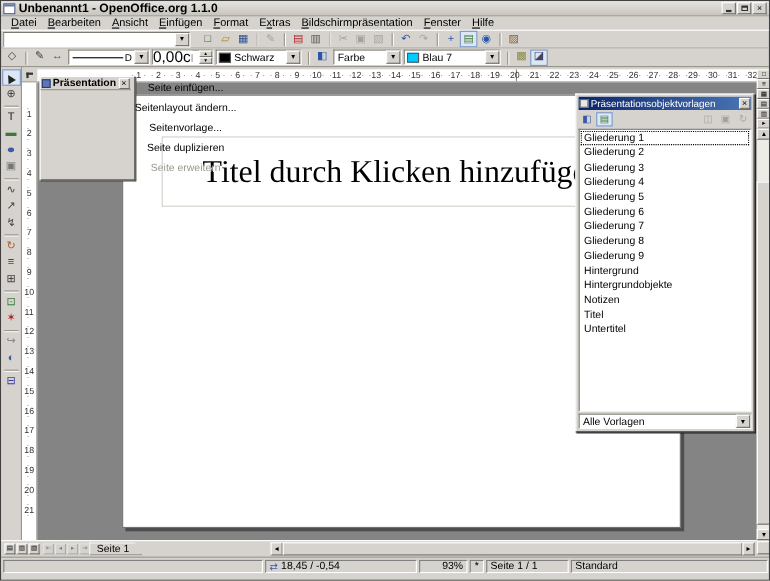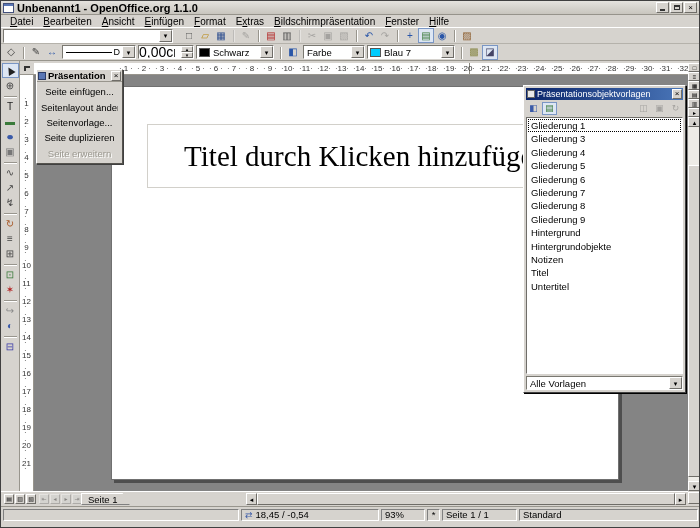--- a/index.html
+++ b/index.html
@@ -98,21 +98,21 @@
          border:1px solid #707070;box-shadow:3px 3px 0 #4e4e4e}
   .ph{position:absolute;border:1px solid #d2d0ca;display:flex;align-items:center;justify-content:center;overflow:hidden}
   .title-ph{left:35px;top:37px;width:438px;height:64px}
   .body-ph{left:35px;top:112px;width:438px;height:255px}
   .slide-title-text{font-family:"Liberation Serif",serif;font-size:29px;white-space:nowrap}
   .slide-body-text{font-family:"Liberation Serif",serif;font-size:17px;white-space:nowrap}
 
   
   .palette{position:absolute;left:35px;top:68px;width:87px;height:95px;background:#d6d3ce;z-index:15;
            border:1px solid;border-color:#fff #55534e #55534e #fff;box-shadow:1px 1px 0 #404040;
-           display:flex;flex-direction:column}
+           display:flex;flex-direction:row}
   .palette-title{height:12px;display:flex;align-items:center;gap:2px;padding:0 1px;border-bottom:1px solid #98958d}
   .palette-title-text{font-size:9.5px;font-weight:bold;flex:1;white-space:nowrap;overflow:hidden}
   .mini-icon{width:8px;height:8px;background:#5a77b5;border:1px solid #2c3c66;flex:none}
   .mini-close{width:10px;height:10px;font-size:8px;line-height:1;display:flex;align-items:center;justify-content:center;
               background:#d6d3ce;border:1px solid;border-color:#fff #6f6d68 #6f6d68 #fff;padding:0;flex:none}
   .palette-items{flex:1;display:flex;flex-direction:column;padding:2px 4px}
   .palette-item{flex:1;border:none;background:transparent;font-size:9.5px;text-align:center;padding:0;white-space:nowrap;overflow:hidden}
 
   
   .stylist{position:absolute;left:522px;top:84px;width:163px;height:308px;background:#d6d3ce;z-index:20;
@@ -157,21 +157,21 @@
   .hthumb{flex:1;background:#d6d3ce;border:1px solid;border-color:#fff #6f6d68 #6f6d68 #fff}
   .corner-box{position:absolute;left:687px;top:491px;width:12px;height:12px;background:#d6d3ce;
               border:1px solid;border-color:#fff #6f6d68 #6f6d68 #fff}
 
   
   .statusbar{position:absolute;left:0;top:505px;width:700px;height:15px;background:#d6d3ce;border-top:1px solid #98958d}
   .sfield{position:absolute;top:2px;height:12px;border:1px solid;border-color:#808080 #fff #fff #808080;
           font-size:9.5px;line-height:10px;padding:0 3px;overflow:hidden;white-space:nowrap}
   .f1{left:2px;width:236px}
   .f2{left:240px;width:138px;display:flex;align-items:center;gap:3px}
-  .f3{left:380px;width:44px;text-align:left}
+  .f3{left:380px;width:44px;text-align:right}
   .f4{left:426px;width:13px;text-align:center}
   .f5{left:441px;width:75px}
   .f6{left:518px;width:179px}
   .pos-icon{color:#3a5aa8;font-size:9px}
 </style>
 </head>
 <body>
 
 <div class="screen" data-name="application-window">
 
@@ -461,20 +461,21 @@
         <button class="tbtn disabled" data-name="new-style-icon">
           <span class="glyph" style="color: rgb(85, 85, 85);">▣</span>
         </button>
         <button class="tbtn disabled" data-name="update-style-icon">
           <span class="glyph" style="color: rgb(85, 85, 85);">↻</span>
         </button>
       </div>
     <div class="stylist-list" data-name="style-list">
 
     <div class="style-item selected" data-name="style-list-item">Gliederung 1</div>
+        <div class="style-item" data-name="style-list-item">Gliederung 2</div>
         <div class="style-item" data-name="style-list-item">Gliederung 3</div>
         <div class="style-item" data-name="style-list-item">Gliederung 4</div>
         <div class="style-item" data-name="style-list-item">Gliederung 5</div>
         <div class="style-item" data-name="style-list-item">Gliederung 6</div>
         <div class="style-item" data-name="style-list-item">Gliederung 7</div>
         <div class="style-item" data-name="style-list-item">Gliederung 8</div>
         <div class="style-item" data-name="style-list-item">Gliederung 9</div>
         <div class="style-item" data-name="style-list-item">Hintergrund</div>
         <div class="style-item" data-name="style-list-item">Hintergrundobjekte</div>
         <div class="style-item" data-name="style-list-item">Notizen</div>

